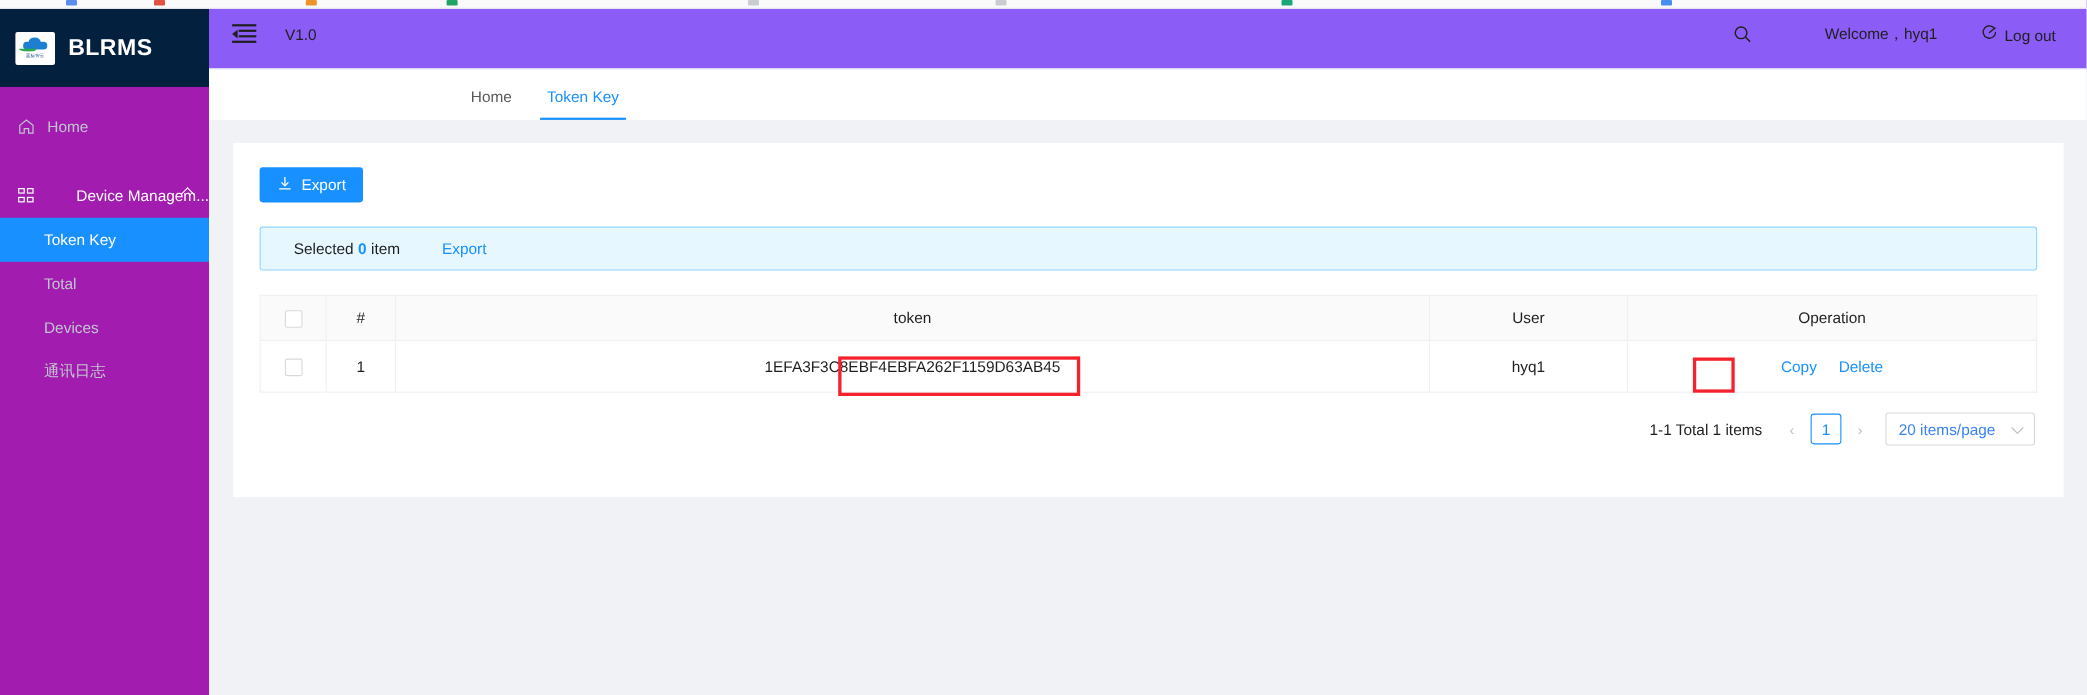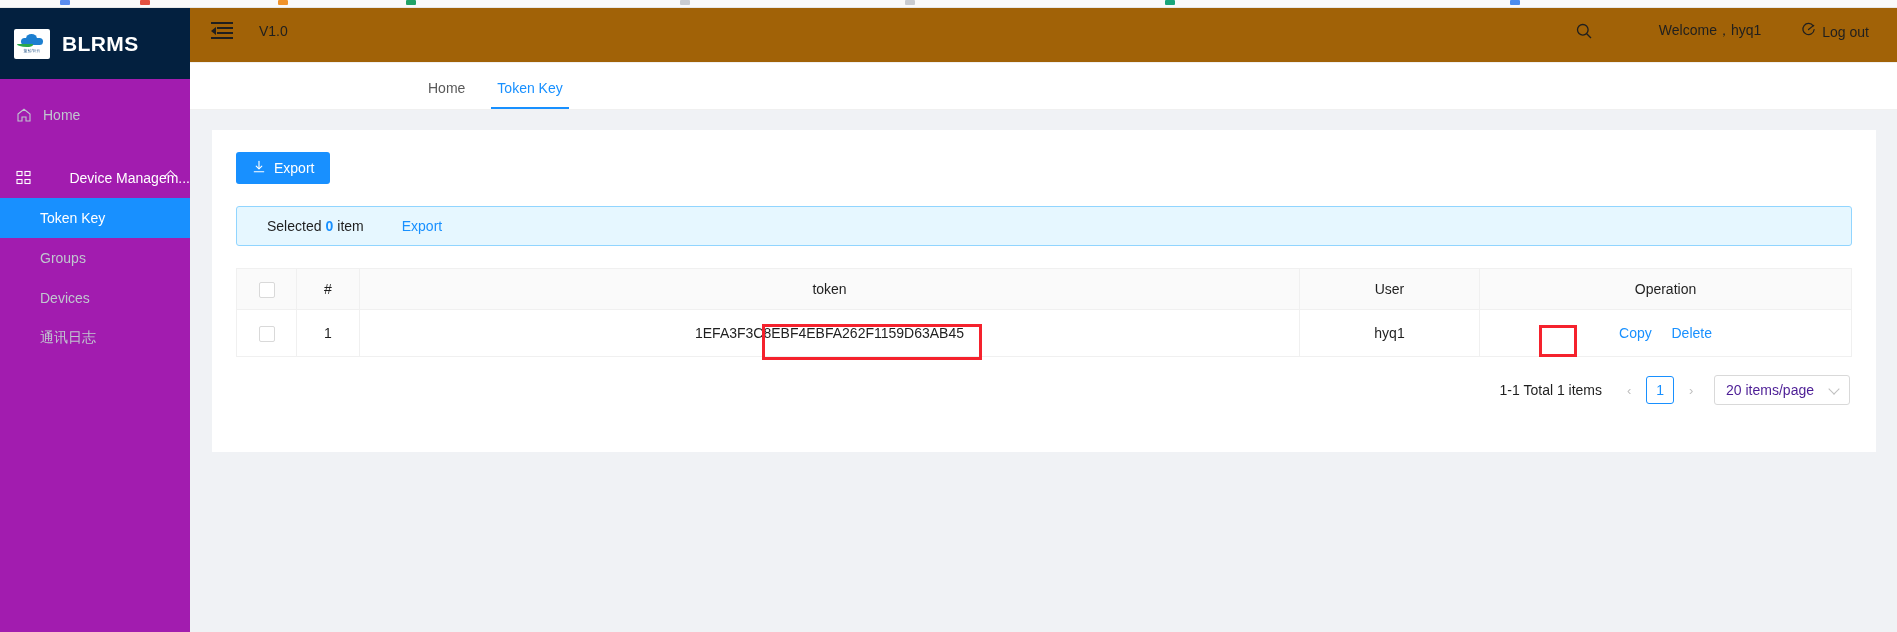--- a/index.html
+++ b/index.html
@@ -76,21 +76,21 @@
     color: #c0c6cf; font-size: 14px; cursor: pointer;
   }
   .sub-item.active { background: #1890ff; color: #ffffff; }
 
   
   .main {
     flex: 1 1 auto; height: 632px; background: #f0f2f5; position: relative;
     display: flex; flex-direction: column;
   }
   .topbar {
-    height: 63px; background: #a16207; display: flex; align-items: center;
+    height: 63px; background: #8b5cf6; display: flex; align-items: center;
     padding: 0 28px 0 21px; border-bottom: 1px solid #f0f0f0;
   }
   .collapse-icon { width: 22px; height: 18px; position: relative; cursor: pointer; }
   .collapse-icon i {
     position: absolute; left: 6px; height: 2px; background: #1f1f1f; width: 16px;
   }
   .collapse-icon i:nth-child(1) { top: 0px; left: 0px; width: 22px; }
   .collapse-icon i:nth-child(2) { top: 5px; }
   .collapse-icon i:nth-child(3) { top: 10px; }
   .collapse-icon i:nth-child(4) { top: 15px; left: 0px; width: 22px; }
@@ -184,21 +184,21 @@
     color: #bfbfbf; cursor: pointer; font-size: 13px;
   }
   .pg-num {
     min-width: 28px; height: 28px; border: 1px solid #1890ff; border-radius: 3px;
     color: #1890ff; display: flex; align-items: center; justify-content: center;
     margin: 0 6px; cursor: pointer; font-size: 14px;
   }
   .pg-size {
     margin-left: 12px; height: 30px; border: 1px solid #d9d9d9; border-radius: 3px;
     display: flex; align-items: center; padding: 0 11px; gap: 16px; cursor: pointer;
-    color: #4c1d95; font-size: 14px;
+    color: #3b82f6; font-size: 14px;
   }
   .pg-size .chev {
     width: 8px; height: 8px; border-right: 1.4px solid #bfbfbf;
     border-bottom: 1.4px solid #bfbfbf; transform: rotate(45deg); margin-bottom: 3px;
   }
   .sidebar-scroll {
     position: absolute; left: 188px; top: 8px; width: 4px; height: 624px;
     background: #e8e8e8;
   }
 </style>
@@ -247,21 +247,21 @@
         </svg>
       </span>
       <span>Device Managem...</span>
       <span class="caret"></span>
     </div>
 
     <div class="sub-item active">
       <span>Token Key</span>
     </div>
     <div class="sub-item">
-      <span>Groups</span>
+      <span>Total</span>
     </div>
     <div class="sub-item">
       <span>Devices</span>
     </div>
     <div class="sub-item">
       <span>通讯日志</span>
     </div>
   </div>
   <div class="sidebar-scroll"></div>
 

